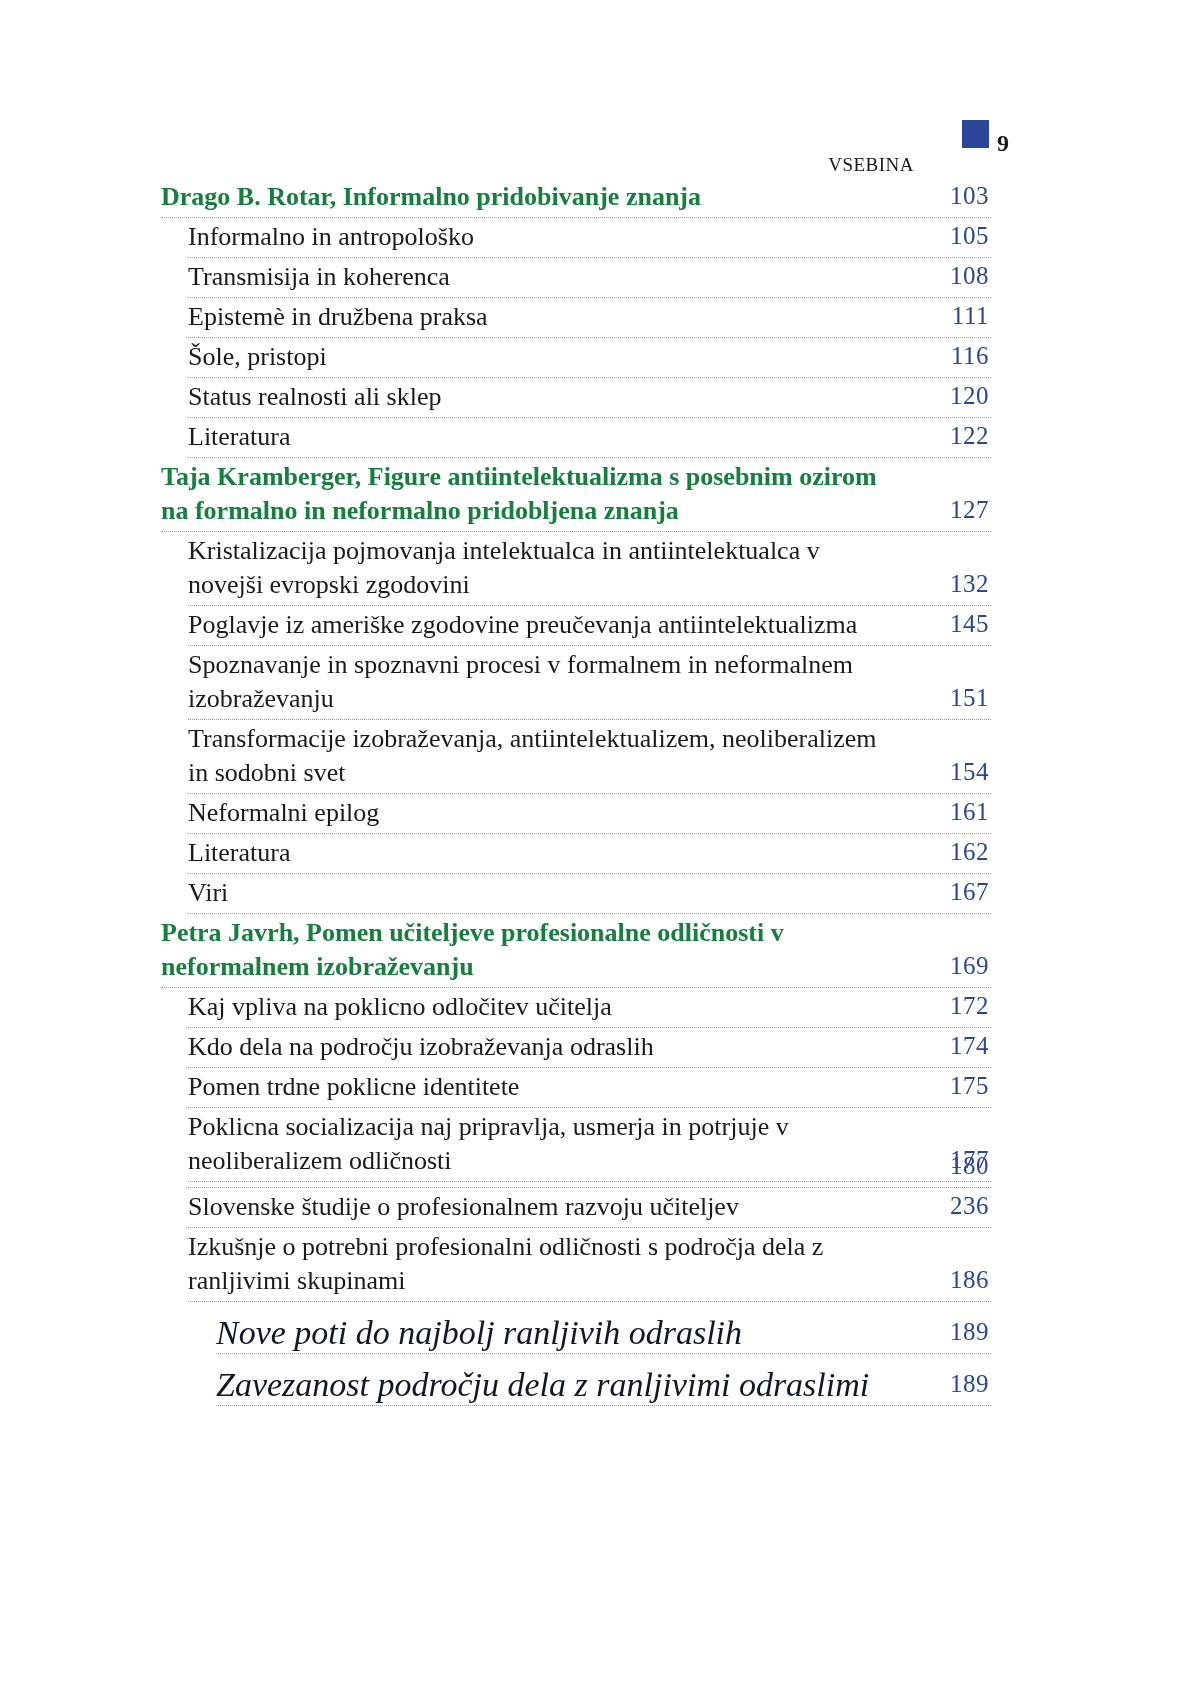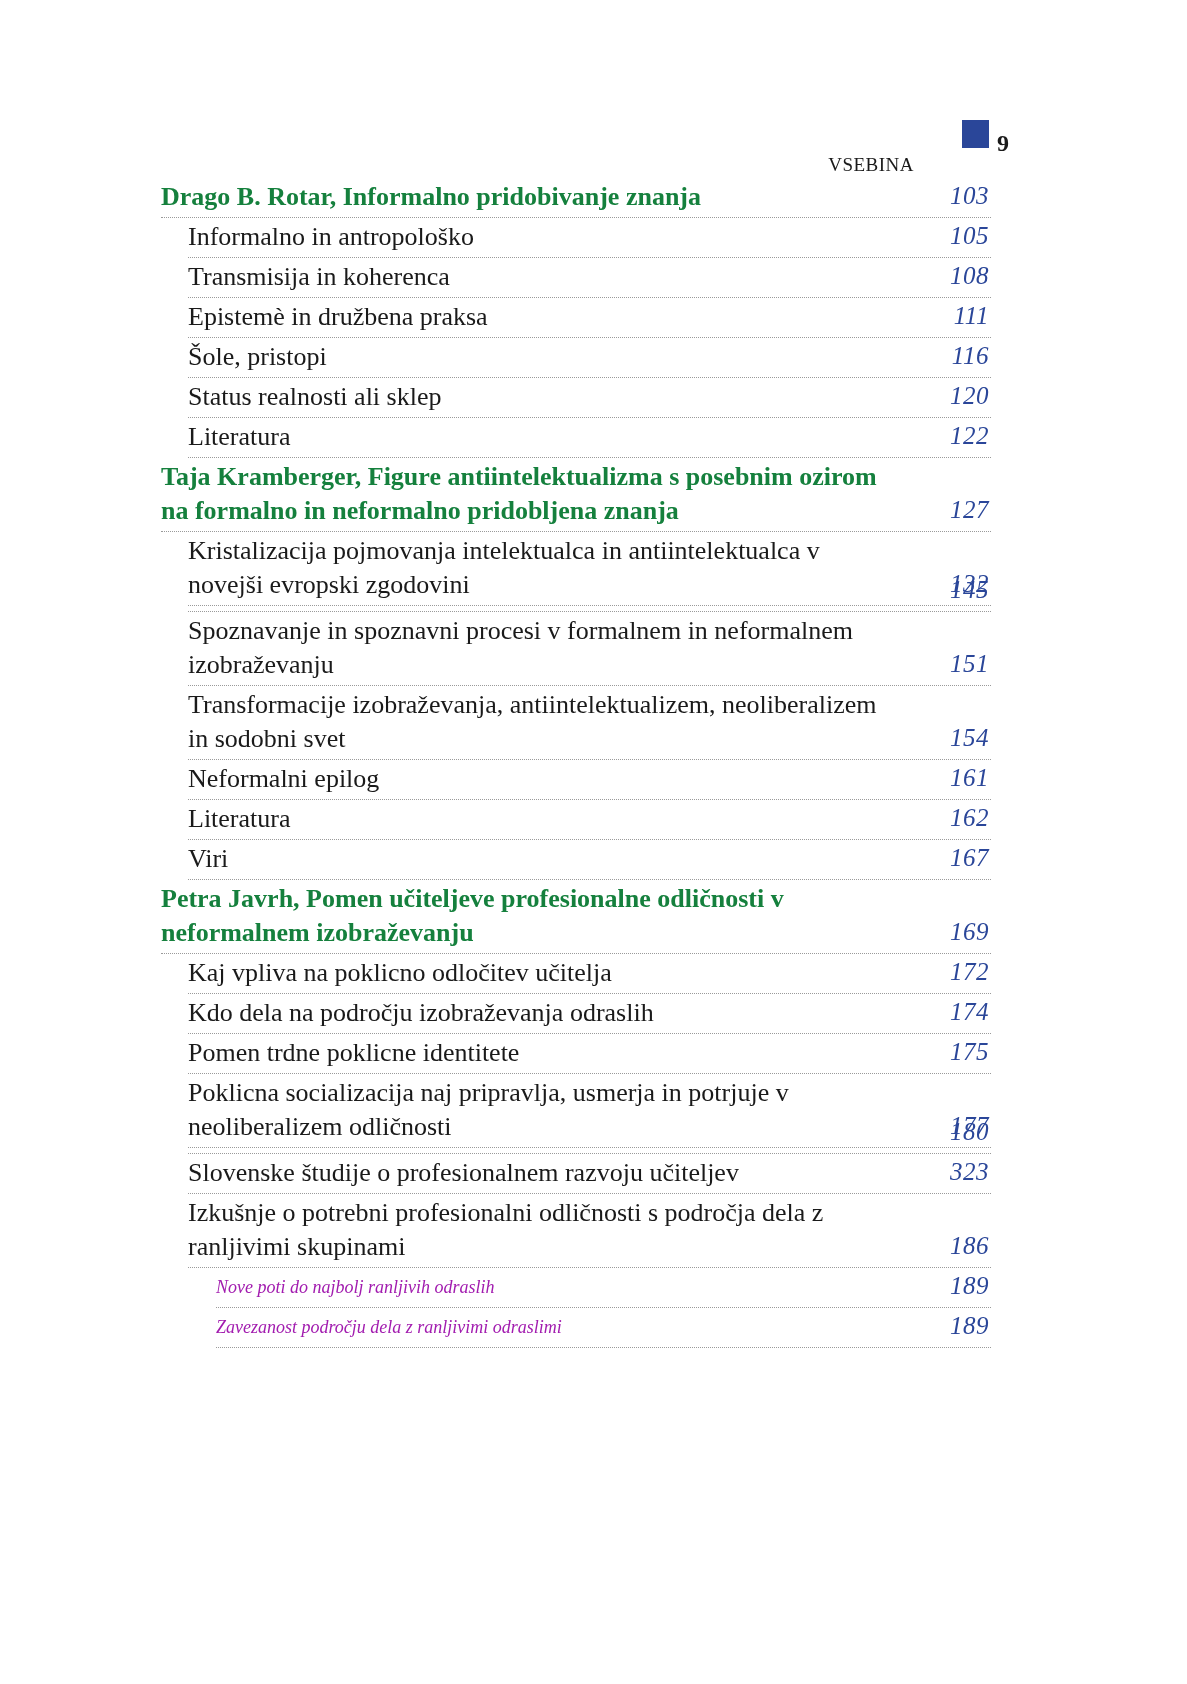--- a/index.html
+++ b/index.html
@@ -8,26 +8,26 @@
   .running-head { position: absolute; top: 120px; left: 0; width: 1010px; height: 34px; }
   .rh-label { position: absolute; right: 96px; top: 14px; font-family: "Liberation Serif", serif;
               font-size: 19px; letter-spacing: 0.5px; color: #1a1a1a; margin-top: 20px; }
   .rh-square { position: absolute; left: 962px; top: 0; width: 27px; height: 28px; background: #2a4699; }
   .rh-pagenum { position: absolute; left: 997px; top: 10px; font-family: "Liberation Serif", serif;
                 font-size: 24px; font-weight: bold; color: #1a1a1a; }
   .toc { position: absolute; top: 178px; left: 161px; width: 830px; font-family: "Liberation Serif", serif; }
   .row { position: relative; border-bottom: 1px dotted #9a9a9a; padding: 2px 0 3px 0; }
   .row .title { display: block; padding-right: 90px; line-height: 34px; }
   .row .page { position: absolute; right: 2px; bottom: 4px; color: #2a4699; font-size: 25px;
-               line-height: 34px; font-variant: small-caps; letter-spacing: 0.5px; font-style: italic; }
+               line-height: 34px; font-variant: small-caps; letter-spacing: 0.5px; }
   .lvl-0 .title { color: #15803d; font-weight: bold; font-size: 26px; }
   .lvl-1 { margin-left: 27px; }
   .lvl-1 .title { font-size: 26px; color: #1a1a1a; }
   .lvl-2 { margin-left: 55px; }
-  .lvl-2 .title { font-size: 18px; font-style: italic; color: #a21caf; }
+  .lvl-2 .title { font-size: 34px; font-style: italic; color: #0f172a; margin-top: 12px; }
 </style>
 </head>
 <body>
 
 <div class="running-head">
   <span class="rh-label">VSEBINA</span>
   <span class="rh-square"></span>
   <span class="rh-pagenum">9</span>
 </div>
 
@@ -62,20 +62,21 @@
     </div>
     <div class="row lvl-0">
       <span class="title">Taja Kramberger, Figure antiintelektualizma s posebnim ozirom na formalno in neformalno pridobljena znanja</span>
       <span class="page">127</span>
     </div>
     <div class="row lvl-1">
       <span class="title">Kristalizacija pojmovanja intelektualca in antiintelektualca v novejši evropski zgodovini</span>
       <span class="page">132</span>
     </div>
     <div class="row lvl-1">
+      <span class="title">Poglavje iz ameriške zgodovine preučevanja antiintelektualizma</span>
       <span class="page">145</span>
     </div>
     <div class="row lvl-1">
       <span class="title">Spoznavanje in spoznavni procesi v formalnem in neformalnem izobraževanju</span>
       <span class="page">151</span>
     </div>
     <div class="row lvl-1">
       <span class="title">Transformacije izobraževanja, antiintelektualizem, neoliberalizem in sodobni svet</span>
       <span class="page">154</span>
     </div>
@@ -109,21 +110,21 @@
     </div>
     <div class="row lvl-1">
       <span class="title">Poklicna socializacija naj pripravlja, usmerja in potrjuje v neoliberalizem odličnosti</span>
       <span class="page">177</span>
     </div>
     <div class="row lvl-1">
       <span class="page">180</span>
     </div>
     <div class="row lvl-1">
       <span class="title">Slovenske študije o profesionalnem razvoju učiteljev</span>
-      <span class="page">323</span>
+      <span class="page">236</span>
     </div>
     <div class="row lvl-1">
       <span class="title">Izkušnje o potrebni profesionalni odličnosti s področja dela z ranljivimi skupinami</span>
       <span class="page">186</span>
     </div>
     <div class="row lvl-2">
       <span class="title">Nove poti do najbolj ranljivih odraslih</span>
       <span class="page">189</span>
     </div>
     <div class="row lvl-2">

